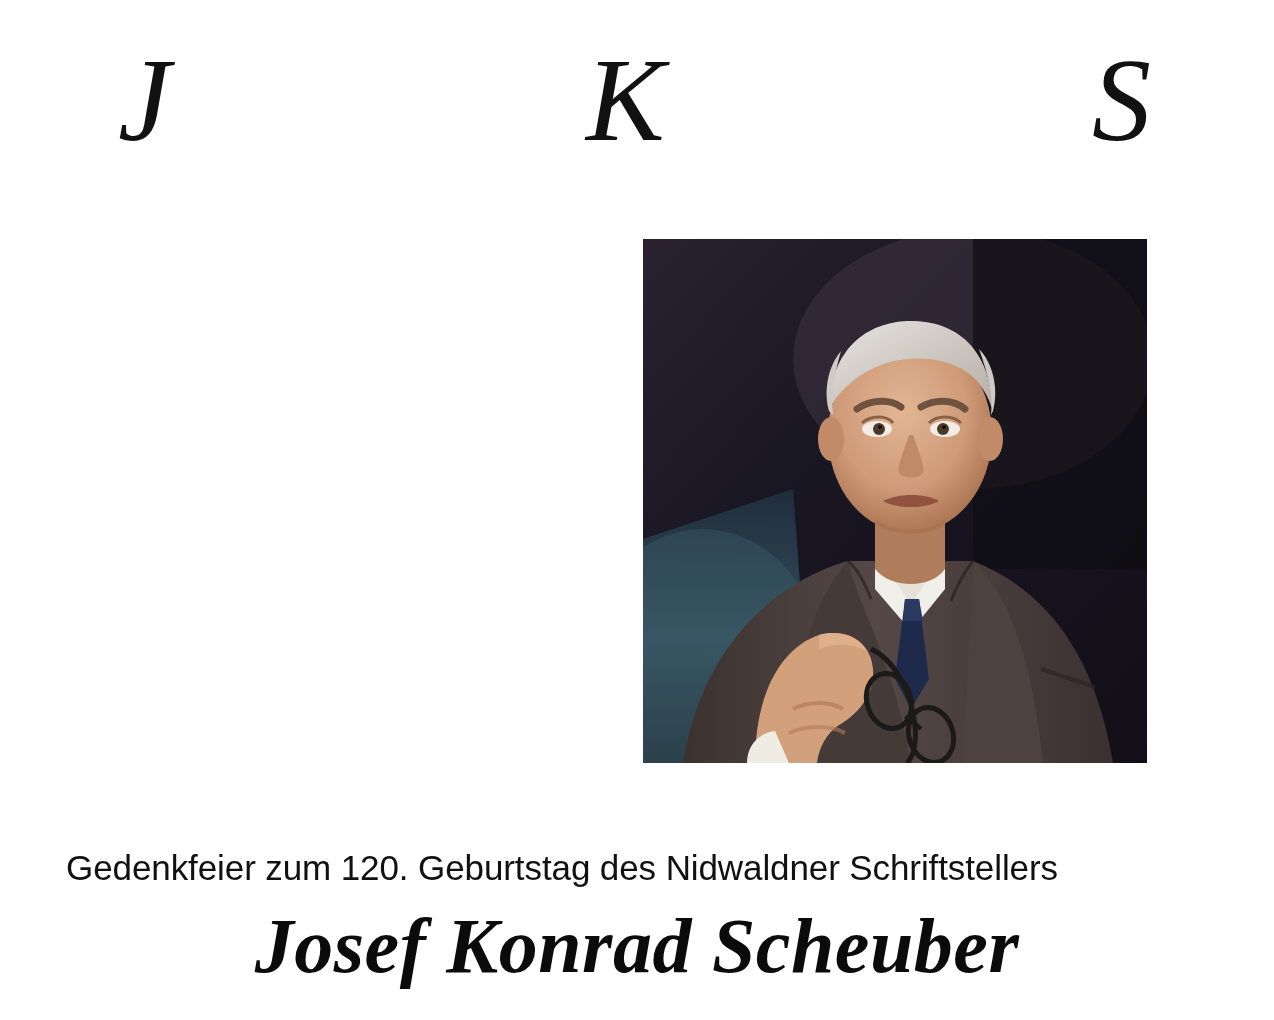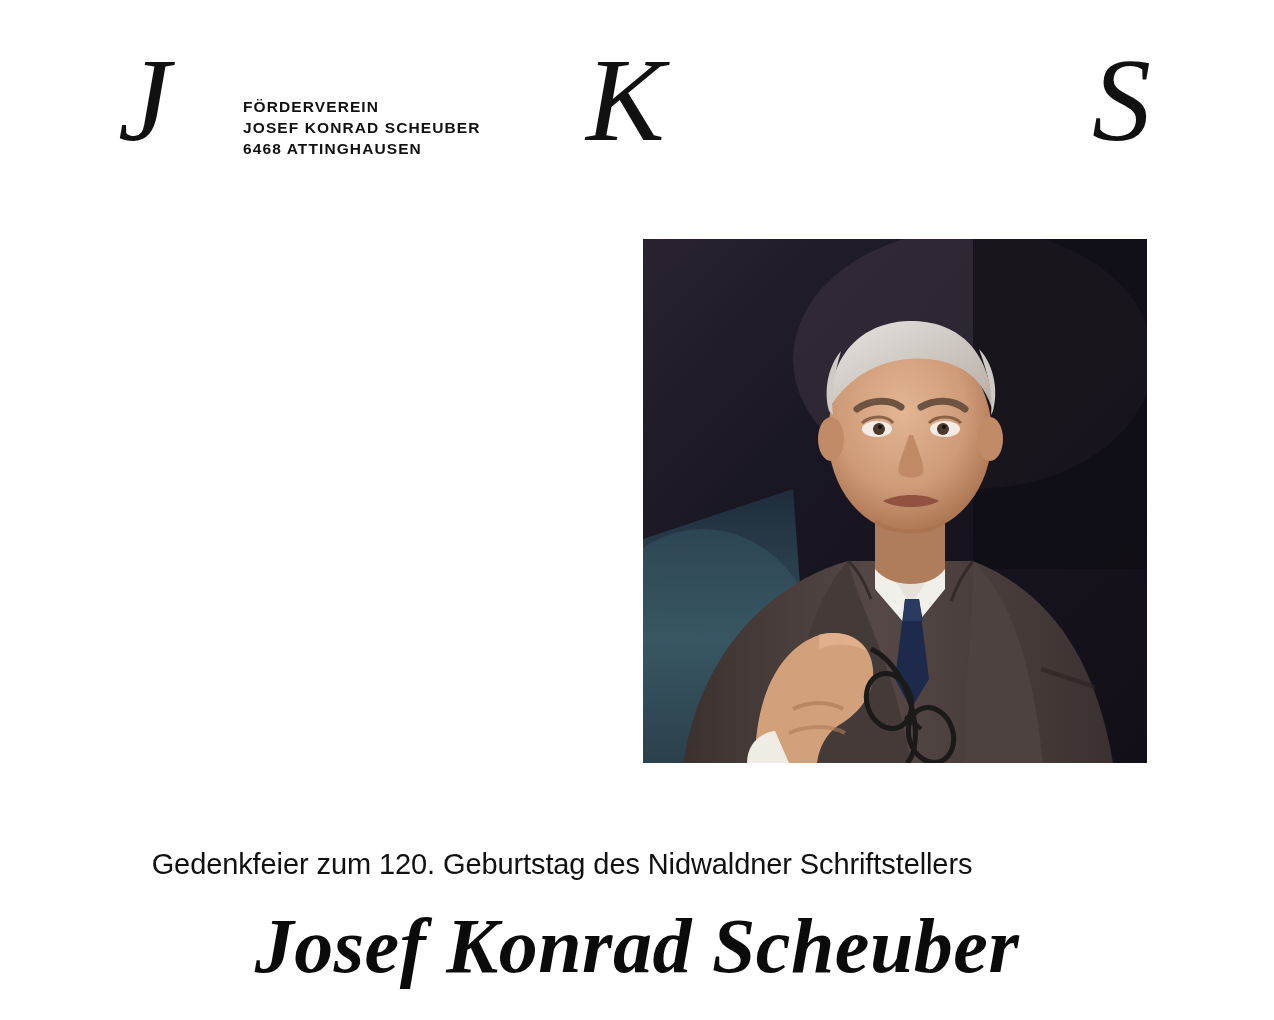--- a/index.html
+++ b/index.html
@@ -64,21 +64,21 @@
   .portrait-svg { display: block; width: 504px; height: 524px; }
 
   
   .subtitle {
     position: absolute;
     left: 0;
     top: 848px;
     width: 1124px;
     text-align: center;
     font-family: "Liberation Sans", sans-serif;
-    font-size: 29px;
+    font-size: 35px;
     font-weight: 400;
     color: #111111;
     letter-spacing: -0.1px;
   }
   .main-title {
     position: absolute;
     left: 0;
     top: 905px;
     width: 1274px;
     text-align: center;
@@ -93,25 +93,20 @@
 </style>
 </head>
 <body>
 
 <div class="logo-row">
 
   <span class="logo-letter j">J</span>
   <span class="logo-letter k">K</span>
   <span class="logo-letter s">S</span>
 
-  <div class="org-block">
-    <div>FÖRDERVEREIN</div>
-    <div>JOSEF KONRAD SCHEUBER</div>
-    <div>6468 ATTINGHAUSEN</div>
-  </div>
 
 </div>
 
 <div class="portrait-frame">
   <svg class="portrait-svg" viewBox="0 0 504 524" xmlns="http://www.w3.org/2000/svg" aria-hidden="true">
     <defs>
       <linearGradient id="bgGrad" x1="0" y1="0" x2="1" y2="1">
         <stop offset="0%" stop-color="#2a2230"></stop>
         <stop offset="35%" stop-color="#1a1724"></stop>
         <stop offset="100%" stop-color="#120f18"></stop>

